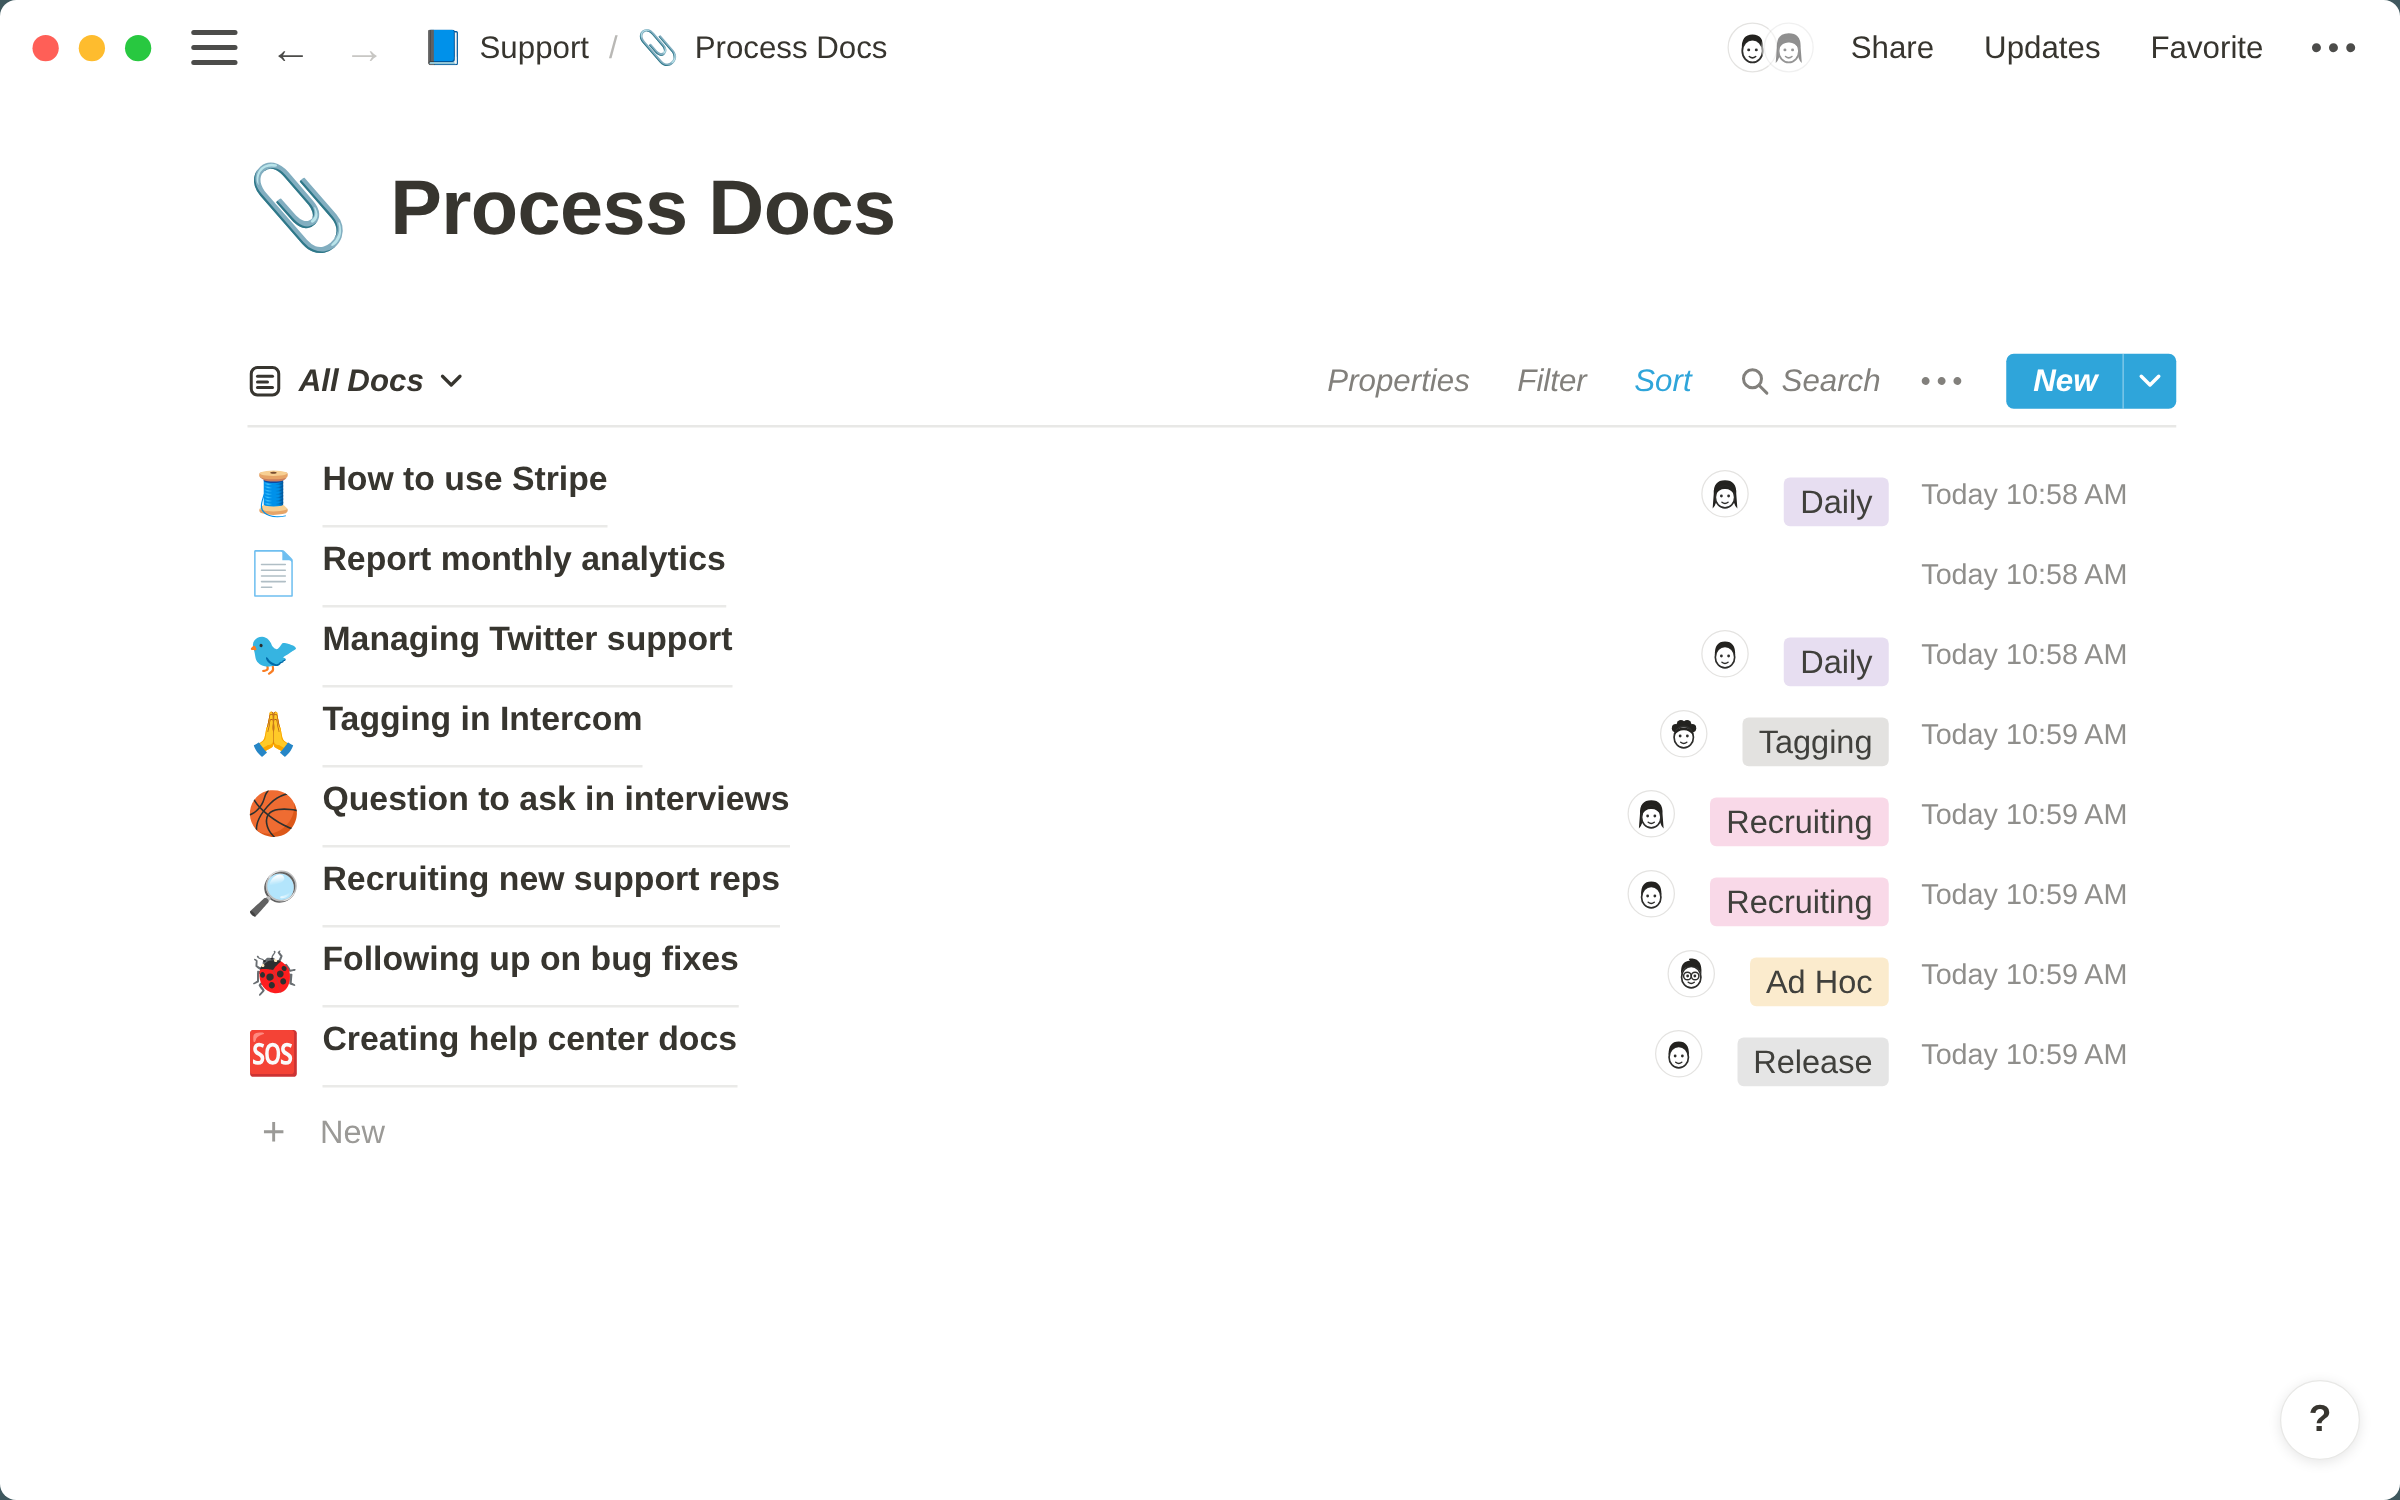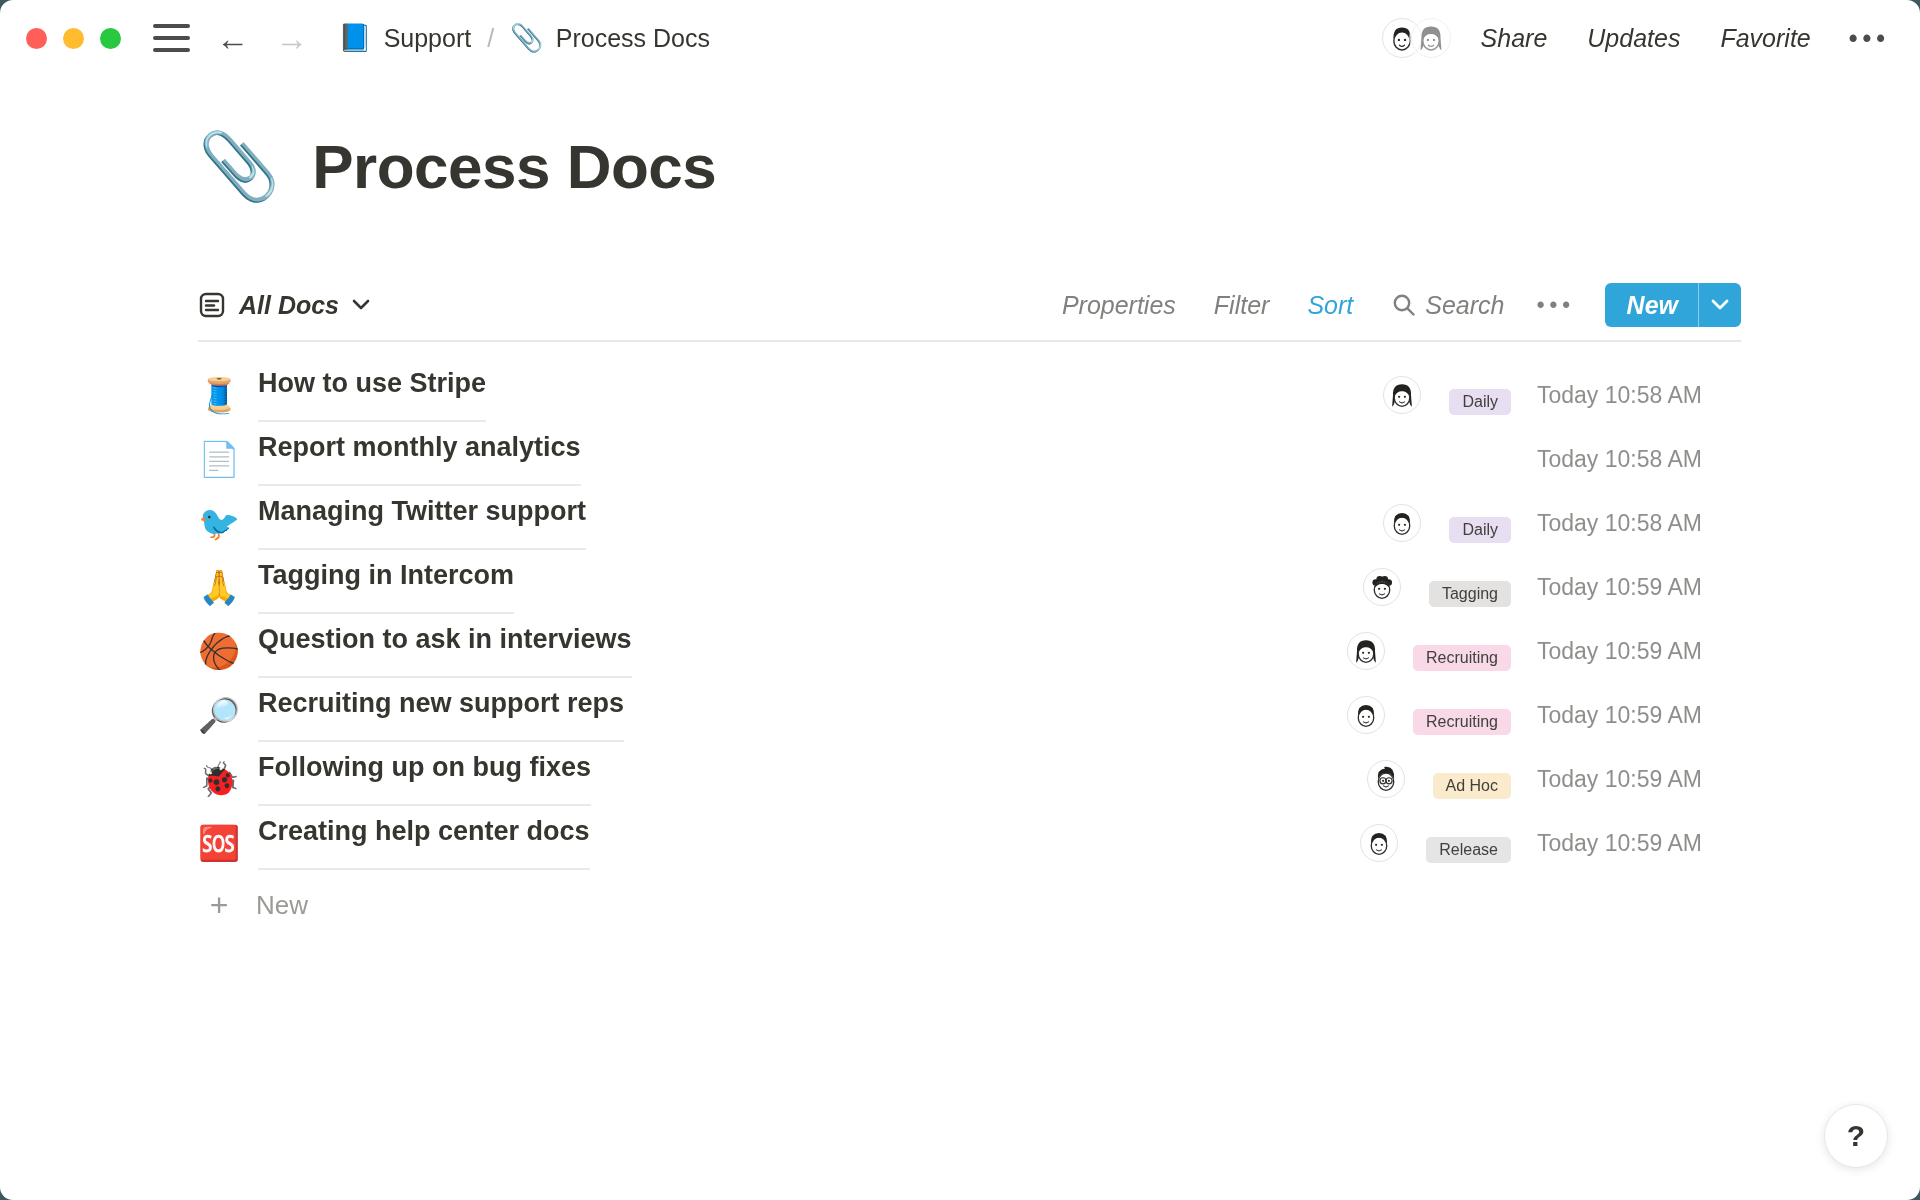--- a/index.html
+++ b/index.html
@@ -23,21 +23,21 @@
   .breadcrumb { display:flex; align-items:center; margin-left:30px; font-size:25px; gap:12px; }
   .crumb-icon { font-size:27px; }
   .crumb-sep { color:#B9B8B5; margin:0 4px; }
   .topbar-spacer { flex:1; }
   .avatar-stack { display:flex; align-items:center; margin-right:30px; }
   .avatar { width:40px; height:40px; border-radius:50%; background:#fff; border:1px solid #E4E3E1; overflow:hidden; flex:none; }
   .avatar svg { width:100%; height:100%; display:block; }
   .avatar-stack .avatar { box-shadow:0 0 0 2px #fff; }
   .avatar-stack .avatar + .avatar { margin-left:-11px; }
   .avatar.faded { opacity:.5; filter:grayscale(1); }
-  .top-action { font-size:25px; color:#37352F; margin-left:40px; cursor:pointer;font-style:italic; }
+  .top-action { font-size:25px; color:#37352F; margin-left:40px; cursor:pointer; }
   .dots { letter-spacing:5px; font-size:25px; font-weight:700; color:#4C4C4A; cursor:pointer; }
   .topbar .dots { margin-left:38px; }
 
   
   .content { margin-left:198px; width:1543px; }
   .title-row { margin-top:46px; height:88px; display:flex; align-items:center; gap:32px; }
   .page-emoji { font-size:66px; line-height:1; }
   .page-title { font-size:62px; font-weight:700; letter-spacing:-0.5px; }
 
   .toolbar { margin-top:60px; height:72px; display:flex; align-items:center; border-bottom:2px solid #E8E8E6;font-style:italic; }
@@ -52,21 +52,21 @@
   .new-btn .new-caret { display:flex; align-items:center; padding:0 12px; border-left:1px solid rgba(255,255,255,.45); }
 
   
   .table { margin-top:21px; }
   .row { height:64px; display:flex; align-items:center; cursor:pointer; }
   .row-left { flex:1; display:flex; align-items:center; gap:18px; min-width:0; }
   .doc-icon { width:42px; text-align:center; font-size:34px; line-height:1; }
   .doc-title { font-size:27px; font-weight:700; color:#37352F; border-bottom:2px solid #EAEAE8; padding-bottom:21px; white-space:nowrap; }
   .tag-cell { width:360px; display:flex; align-items:center; justify-content:flex-end; gap:28px; flex:none; }
   .row .avatar { width:38px; height:38px; }
-  .tag { display:inline-block; padding:4px 13px; border-radius:5px; font-size:16px; color:#40403C; white-space:nowrap;margin-top:13px; }
+  .tag { display:inline-block; padding:4px 13px; border-radius:5px; font-size:26px; color:#40403C; white-space:nowrap;margin-top:13px; }
   .time-cell { width:204px; margin-left:26px; font-size:23px; color:#8F8E8B; flex:none; }
 
   .new-row { height:60px; display:flex; align-items:center; gap:16px; color:#9B9A97; cursor:pointer; }
   .new-row .plus { font-size:32px; line-height:1; width:42px; text-align:center; font-weight:400; }
   .new-row .label { font-size:26px; }
 
   
   .help-btn { position:absolute; right:32px; bottom:32px; width:64px; height:64px; border-radius:50%;
     background:#fff; border:1px solid #E8E8E6; box-shadow:0 2px 10px rgba(0,0,0,.10);
     display:flex; align-items:center; justify-content:center; font-size:30px; font-weight:700; color:#37352F; cursor:pointer; }

